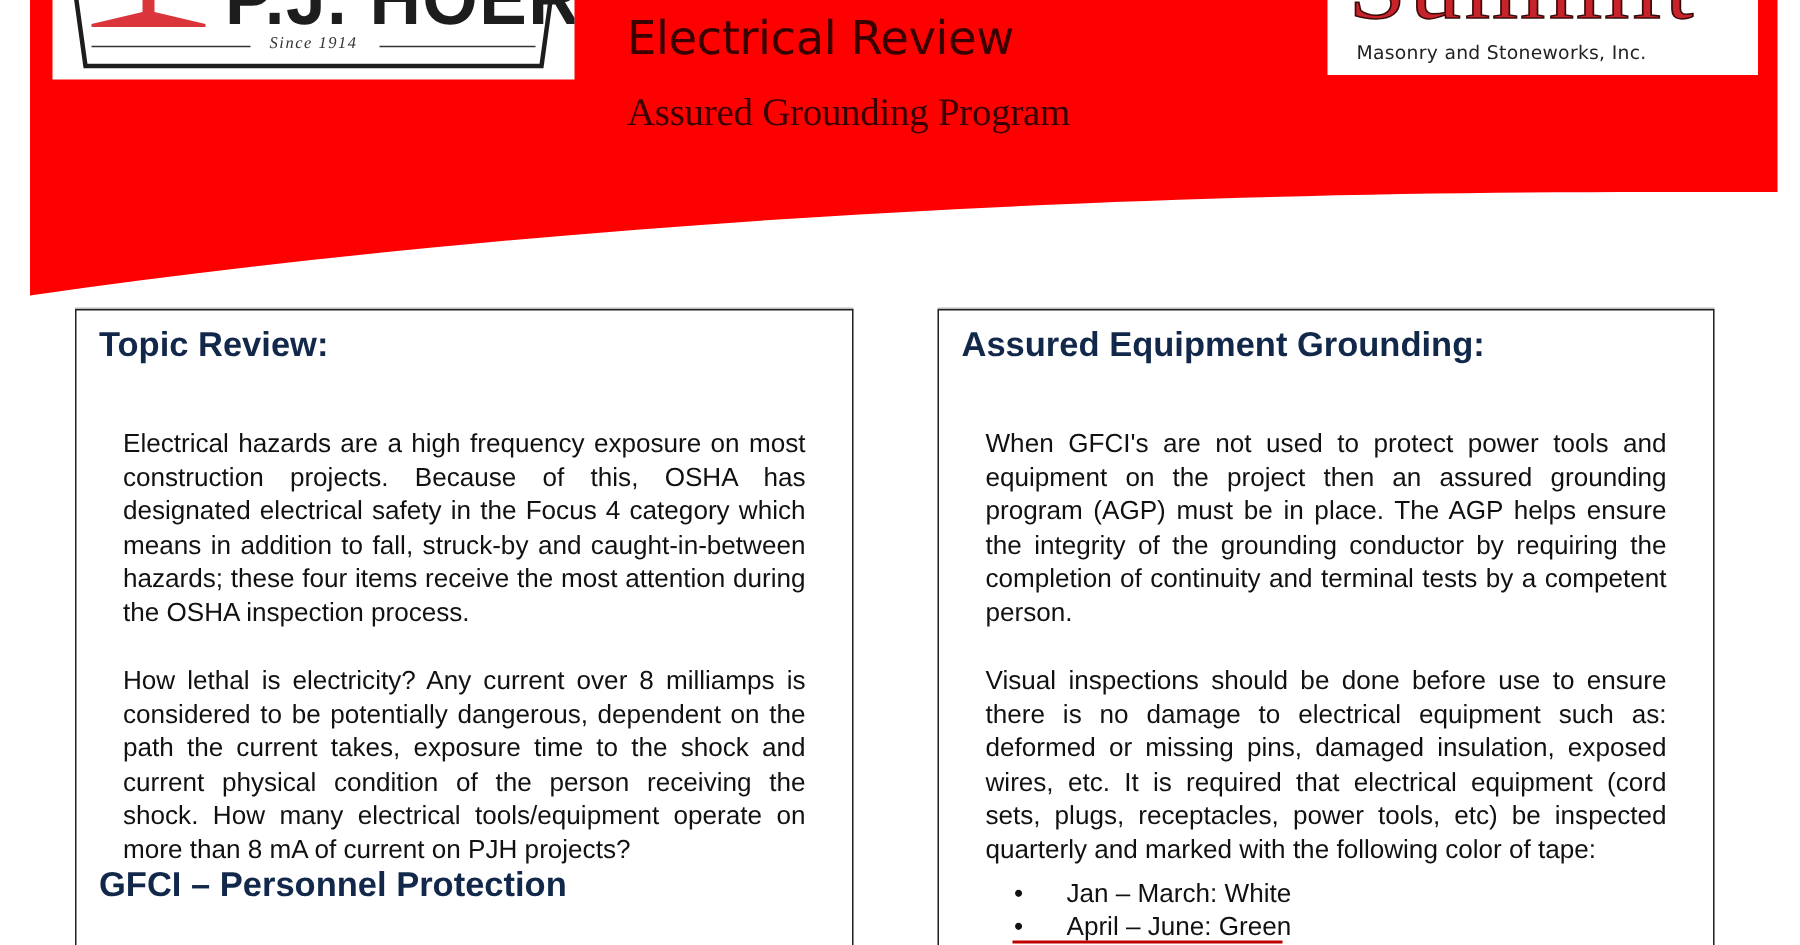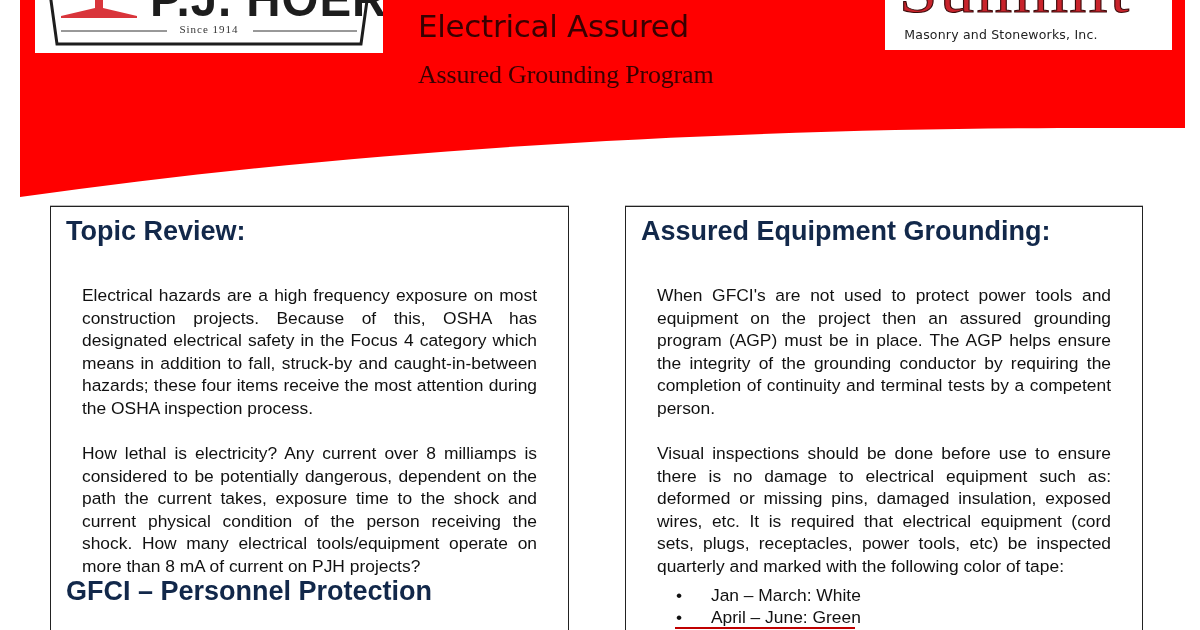--- a/index.html
+++ b/index.html
@@ -41,20 +41,21 @@
       transform: scaleX(0.95);
       transform-origin: left top;
       white-space: nowrap;
     }
     .logo-pjh .since {
       position: absolute;
       left: 0; width: 348px;
       top: 27px;
       text-align: center;
       font-family: "Liberation Serif", serif;
+      font-style: italic;
       font-size: 11px;
       letter-spacing: 1px;
       color: #333;
     }
     .logo-summit {
       position: absolute;
       left: 885px; top: -4px;
       width: 287px; height: 54px;
       background: #ffffff;
       overflow: hidden;
@@ -111,21 +112,21 @@
       box-sizing: border-box;
     }
     .box.left { left: 50px; width: 519px; }
     .box.right { left: 625px; width: 518px; }
     .box h2 {
       margin: 0;
       position: absolute;
       left: 15px;
       font-family: "Liberation Sans", sans-serif;
       font-weight: bold;
-      font-size: 27px;
+      font-size: 23px;
       color: #12284a;
       white-space: nowrap;
     }
     .box p {
       margin: 16px;
       position: absolute;
       left: 15px; right: 15px;
       font-family: "Liberation Sans", sans-serif;
       font-size: 17.4px;
       line-height: 22.5px;
@@ -174,21 +175,21 @@
   </svg>
   <div class="brand">P.J. HOERR</div>
   <div class="since">Since 1914</div>
 </div>
 
 <div class="logo-summit">
   <div class="brand">Summit</div>
   <div class="tagline">Masonry and Stoneworks, Inc.</div>
 </div>
 
-<div class="title-main">Electrical Assured</div>
+<div class="title-main">Electrical Review</div>
 <div class="title-sub">Assured Grounding Program</div>
 
 <div class="box left">
   <h2 style="top: 9px;">Topic Review:</h2>
   <p style="top: 61px;">Electrical hazards are a high frequency exposure on most construction projects.  Because of this, OSHA has designated electrical safety in the Focus 4 category which means in addition to fall, struck-by and caught-in-between hazards; these four items receive the most attention during the OSHA inspection process.</p>
   <p style="top: 219px;">How lethal is electricity?  Any current over 8 milliamps is considered to be potentially dangerous, dependent on the path the current takes, exposure time to the shock and current physical condition of the person receiving the shock.   How many electrical tools/equipment operate on more than 8 mA of current on PJH projects?</p>
   <h2 style="top: 369px;">GFCI – Personnel Protection</h2>
 </div>
 
 <div class="box right">

